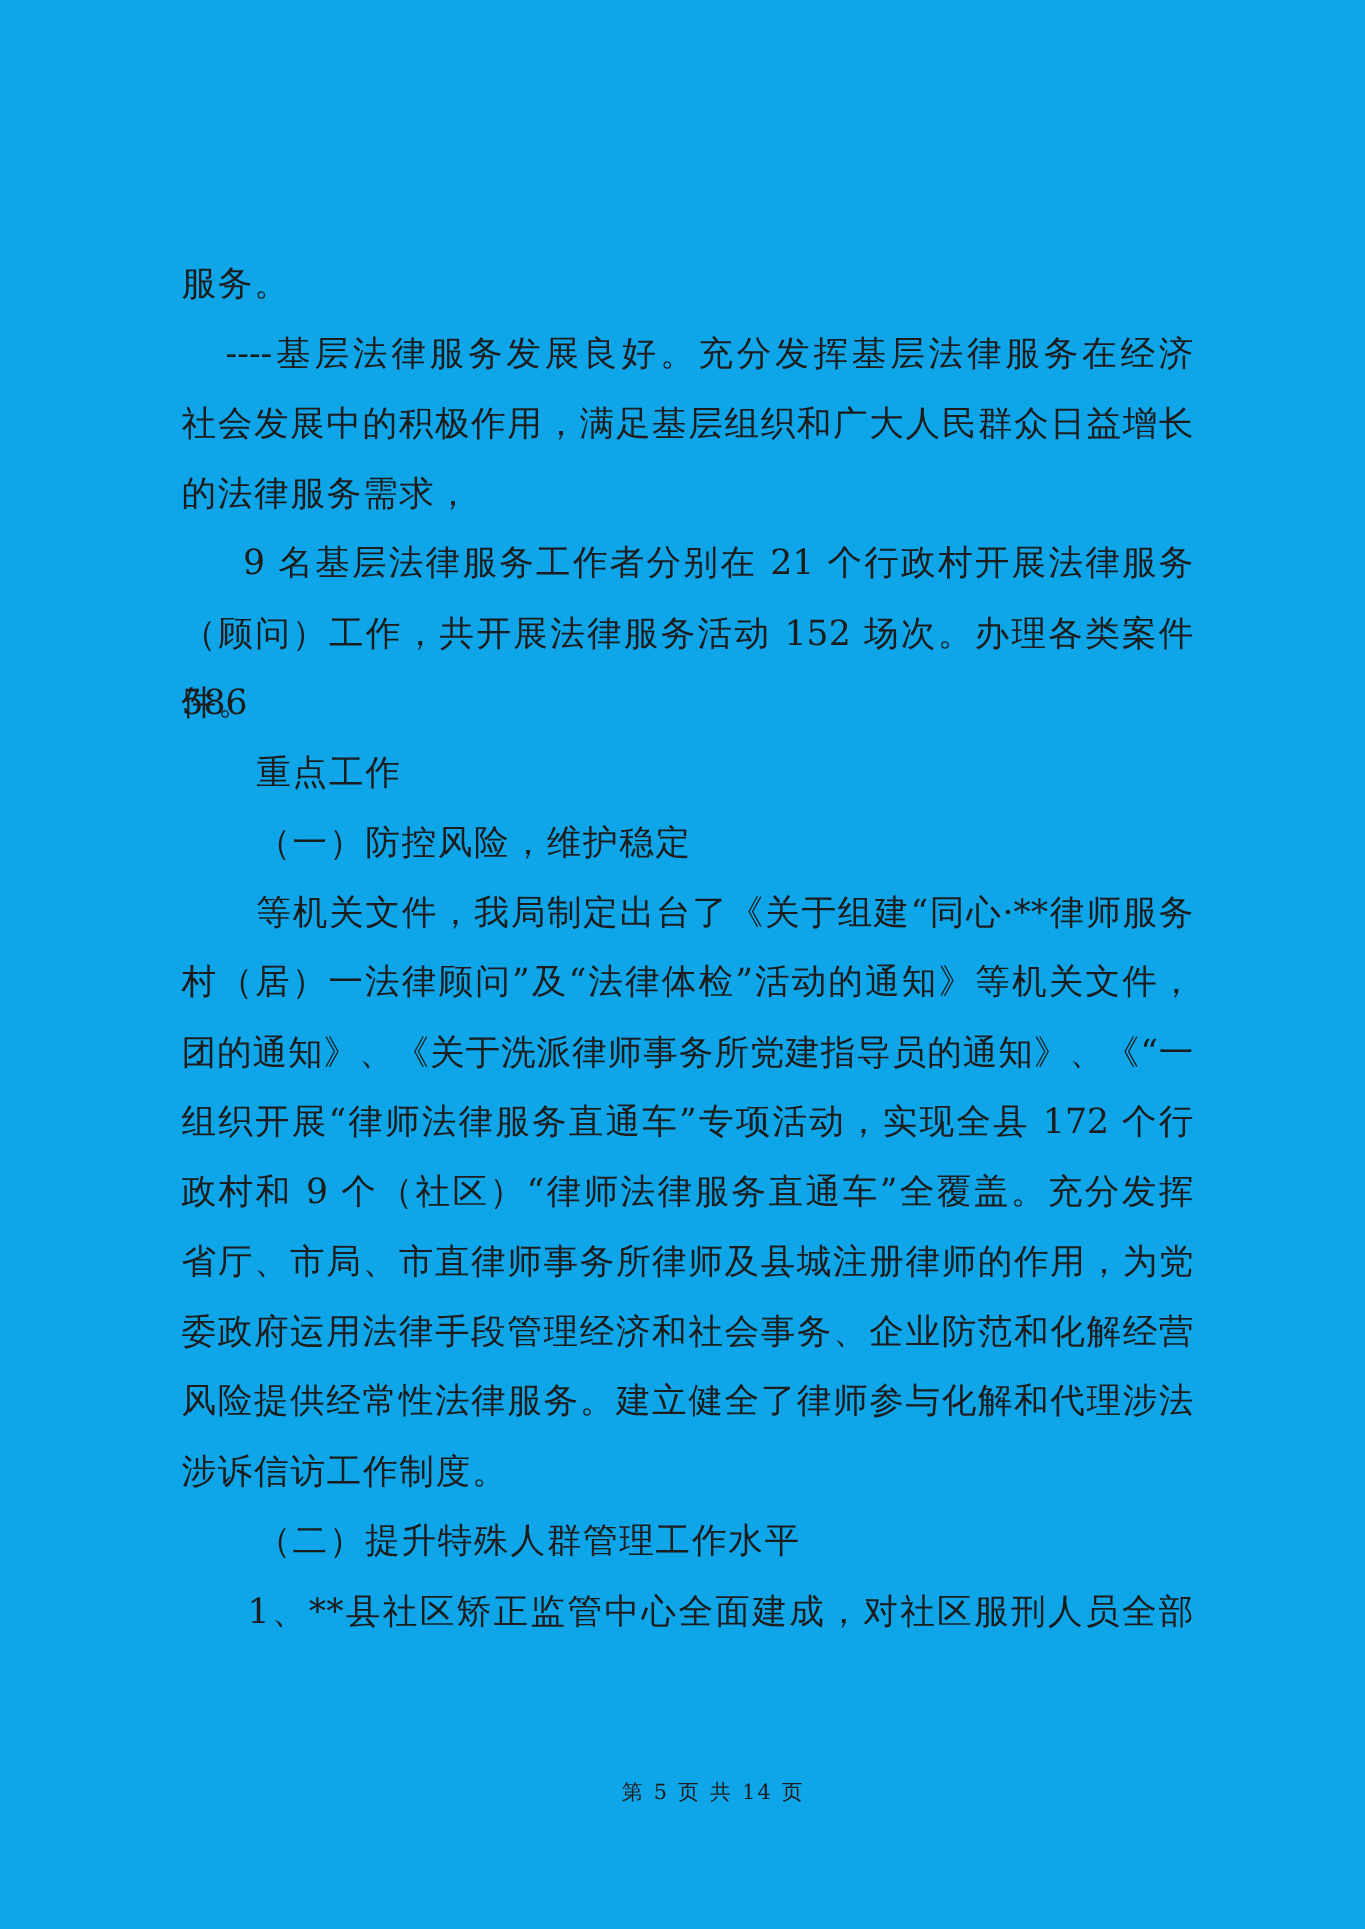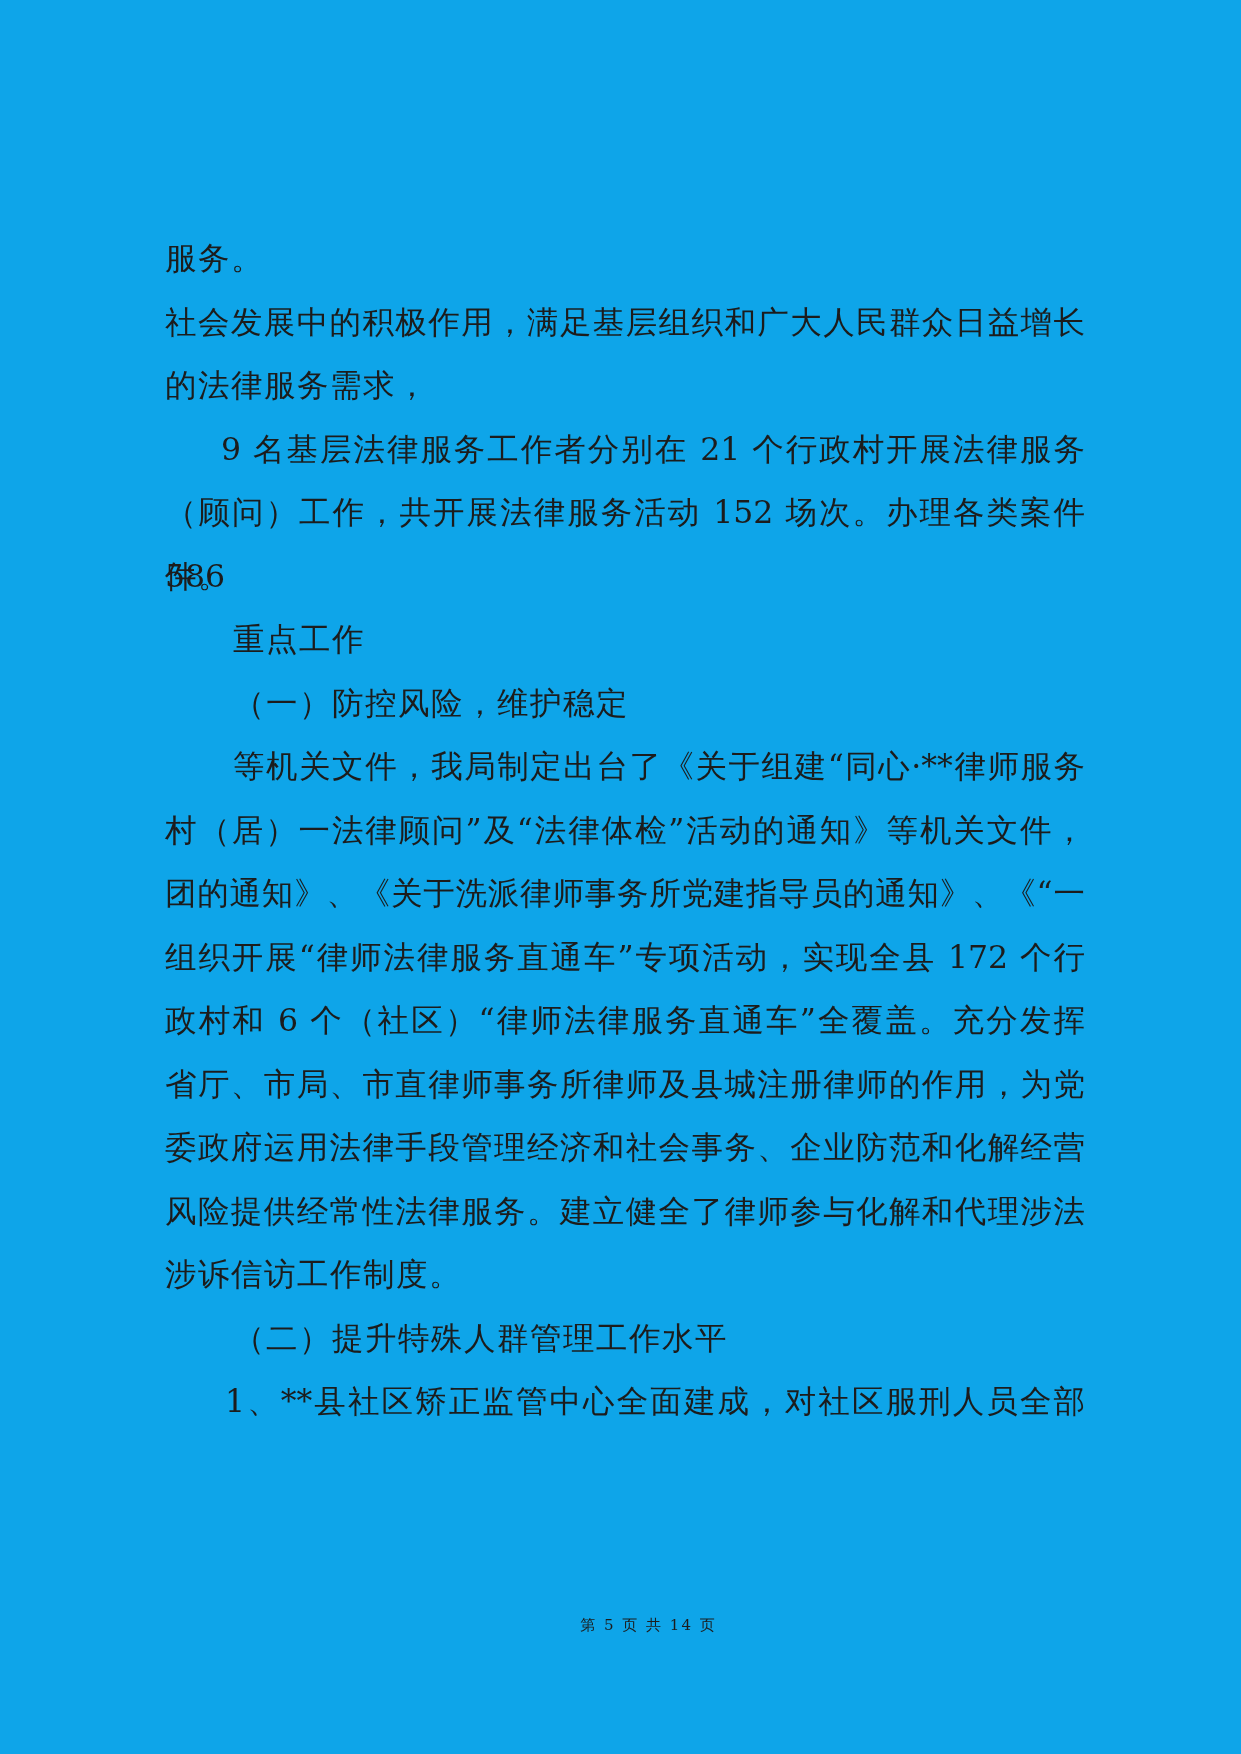--- a/index.html
+++ b/index.html
@@ -36,43 +36,44 @@
     text-align: justify;
     text-align-last: justify;
     letter-spacing: 0;
   }
   .footer {
     position: absolute;
     left: 56px;
     right: 0;
     top: 1616px;
     text-align: center;
-    font-size: 15px;
+    font-size: 19px;
     letter-spacing: 2px;
     color: #1c1c1c;
   }
 </style>
 </head>
 <body>
 
 <div class="page">
   <div class="content" id="doc-content">
       <div class="line">服务。</div>
+      <div class="line justify" style="padding-left: 40px;">----基层法律服务发展良好。充分发挥基层法律服务在经济</div>
       <div class="line justify">社会发展中的积极作用，满足基层组织和广大人民群众日益增长</div>
       <div class="line">的法律服务需求，</div>
       <div class="line justify" style="padding-left: 56px;">9 名基层法律服务工作者分别在 21 个行政村开展法律服务</div>
       <div class="line justify">（顾问）工作，共开展法律服务活动 152 场次。办理各类案件 586</div>
       <div class="line">件。</div>
       <div class="line" style="padding-left: 68px;">重点工作</div>
       <div class="line" style="padding-left: 68px;">（一）防控风险，维护稳定</div>
       <div class="line justify" style="padding-left: 68px;">等机关文件，我局制定出台了《关于组建“同心·**律师服务</div>
       <div class="line justify">村（居）一法律顾问”及“法律体检”活动的通知》等机关文件，</div>
       <div class="line justify">团的通知》、《关于洗派律师事务所党建指导员的通知》、《“一</div>
       <div class="line justify">组织开展“律师法律服务直通车”专项活动，实现全县 172 个行</div>
-      <div class="line justify">政村和 6 个（社区）“律师法律服务直通车”全覆盖。充分发挥</div>
+      <div class="line justify">政村和 9 个（社区）“律师法律服务直通车”全覆盖。充分发挥</div>
       <div class="line justify">省厅、市局、市直律师事务所律师及县城注册律师的作用，为党</div>
       <div class="line justify">委政府运用法律手段管理经济和社会事务、企业防范和化解经营</div>
       <div class="line justify">风险提供经常性法律服务。建立健全了律师参与化解和代理涉法</div>
       <div class="line">涉诉信访工作制度。</div>
       <div class="line" style="padding-left: 68px;">（二）提升特殊人群管理工作水平</div>
       <div class="line justify" style="padding-left: 60px;">1、**县社区矫正监管中心全面建成，对社区服刑人员全部</div>
     </div>
   <div class="footer">第 5 页 共 14 页</div>
 </div>
 

